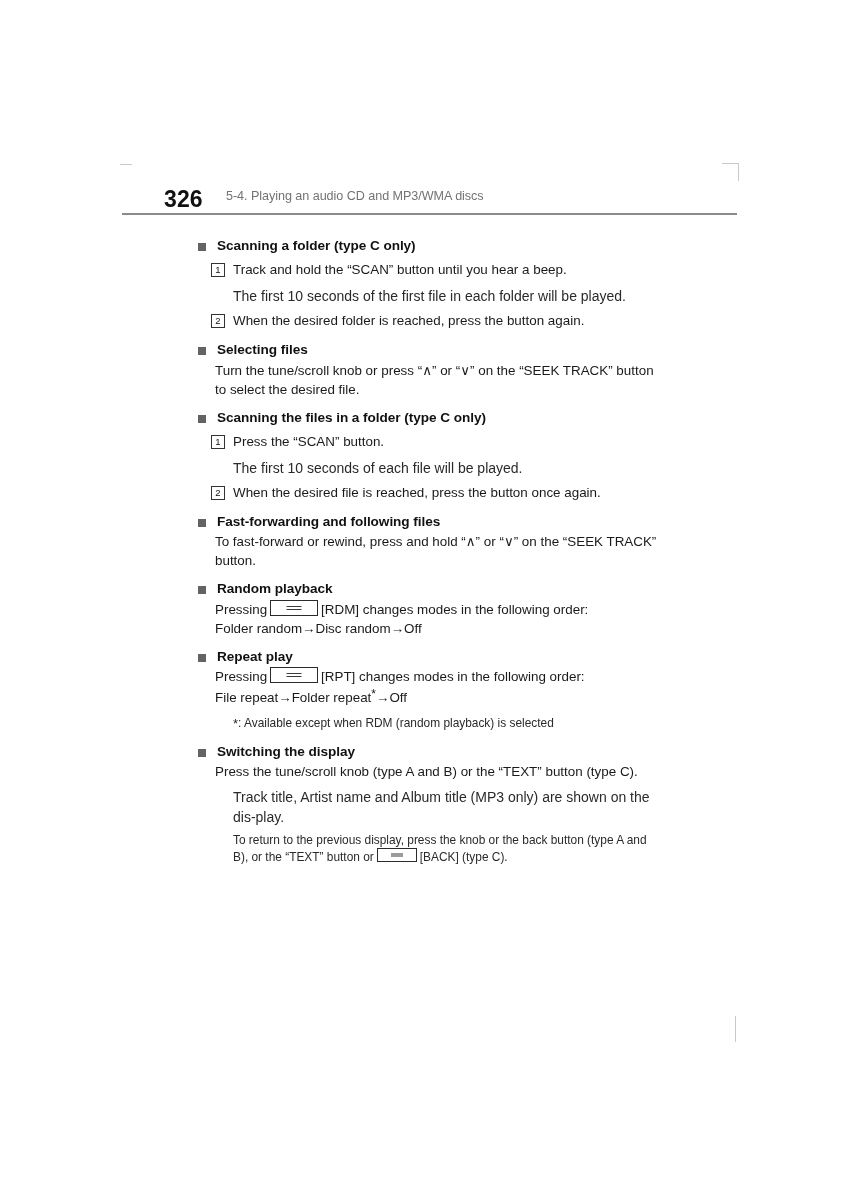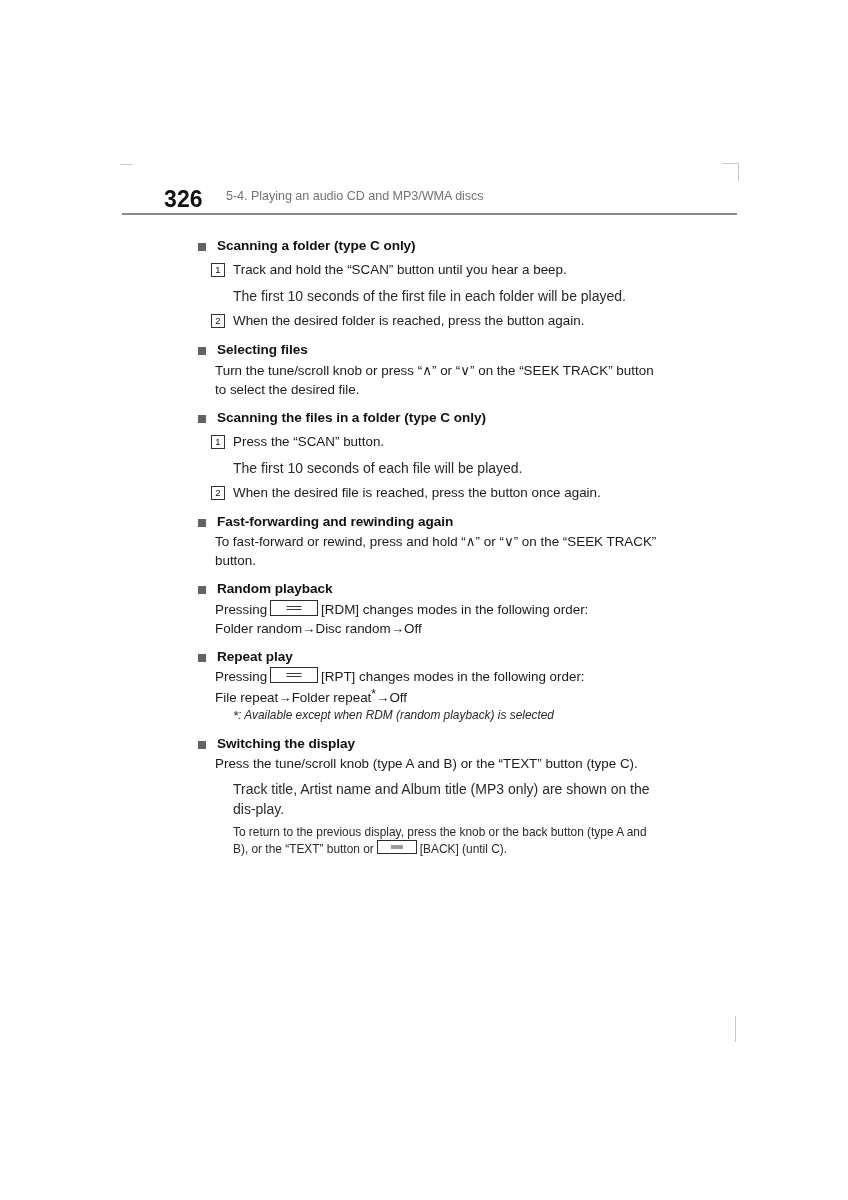--- a/index.html
+++ b/index.html
@@ -149,21 +149,21 @@
     margin-top: 5px;
   }
 
   
   .footnote {
     position: relative;
     padding-left: 36px;
     font-size: 11.9px;
     color: #2a2a2a;
     line-height: 1.38;
-    font-style: italic;
+    margin-top: 8px;
   }
   .footnote .ast {
     font-size: 13px;
     vertical-align: -1px;
   }
 
   
   .btn-glyph {
     display: inline-block;
     width: 46px;
@@ -243,21 +243,21 @@
     <span>Press the “SCAN” button.</span>
   </div>
   <div class="note">The first 10 seconds of each file will be played.</div>
   <div class="step">
     <span class="step-num">2</span>
     <span>When the desired file is reached, press the button once again.</span>
   </div>
 
   <div class="sec-head">
     <span class="bullet-sq"></span>
-    <span>Fast-forwarding and rewinding again</span>
+    <span>Fast-forwarding and following files</span>
   </div>
   <div class="para">To fast-forward or rewind, press and hold “∧” or “∨” on the “SEEK TRACK” button.</div>
 
   <div class="sec-head">
     <span class="bullet-sq"></span>
     <span>Random playback</span>
   </div>
   <div class="para"><span>Pressing</span><span class="btn-glyph"></span><span>[RDM] changes modes in the following order:</span><br><span>Folder random→Disc random→Off</span></div>
 
   <div class="sec-head">
@@ -266,15 +266,15 @@
   </div>
   <div class="para"><span>Pressing</span><span class="btn-glyph"></span><span>[RPT] changes modes in the following order:</span><br><span>File repeat→Folder repeat</span><span class="sup-ast">*</span><span>→Off</span></div>
   <div class="footnote"><span class="ast">*</span><span>: Available except when RDM (random playback) is selected</span></div>
 
   <div class="sec-head">
     <span class="bullet-sq"></span>
     <span>Switching the display</span>
   </div>
   <div class="para justify">Press the tune/scroll knob (type A and B) or the “TEXT” button (type C).</div>
   <div class="note">Track title, Artist name and Album title (MP3 only) are shown on the dis-play.</div>
-  <div class="note-2"><span>To return to the previous display, press the knob or the back button (type A and B), or the “TEXT” button or</span><span class="btn-glyph small"></span><span>[BACK] (until C).</span></div>
+  <div class="note-2"><span>To return to the previous display, press the knob or the back button (type A and B), or the “TEXT” button or</span><span class="btn-glyph small"></span><span>[BACK] (type C).</span></div>
 
 </div>
 
 </body></html>

